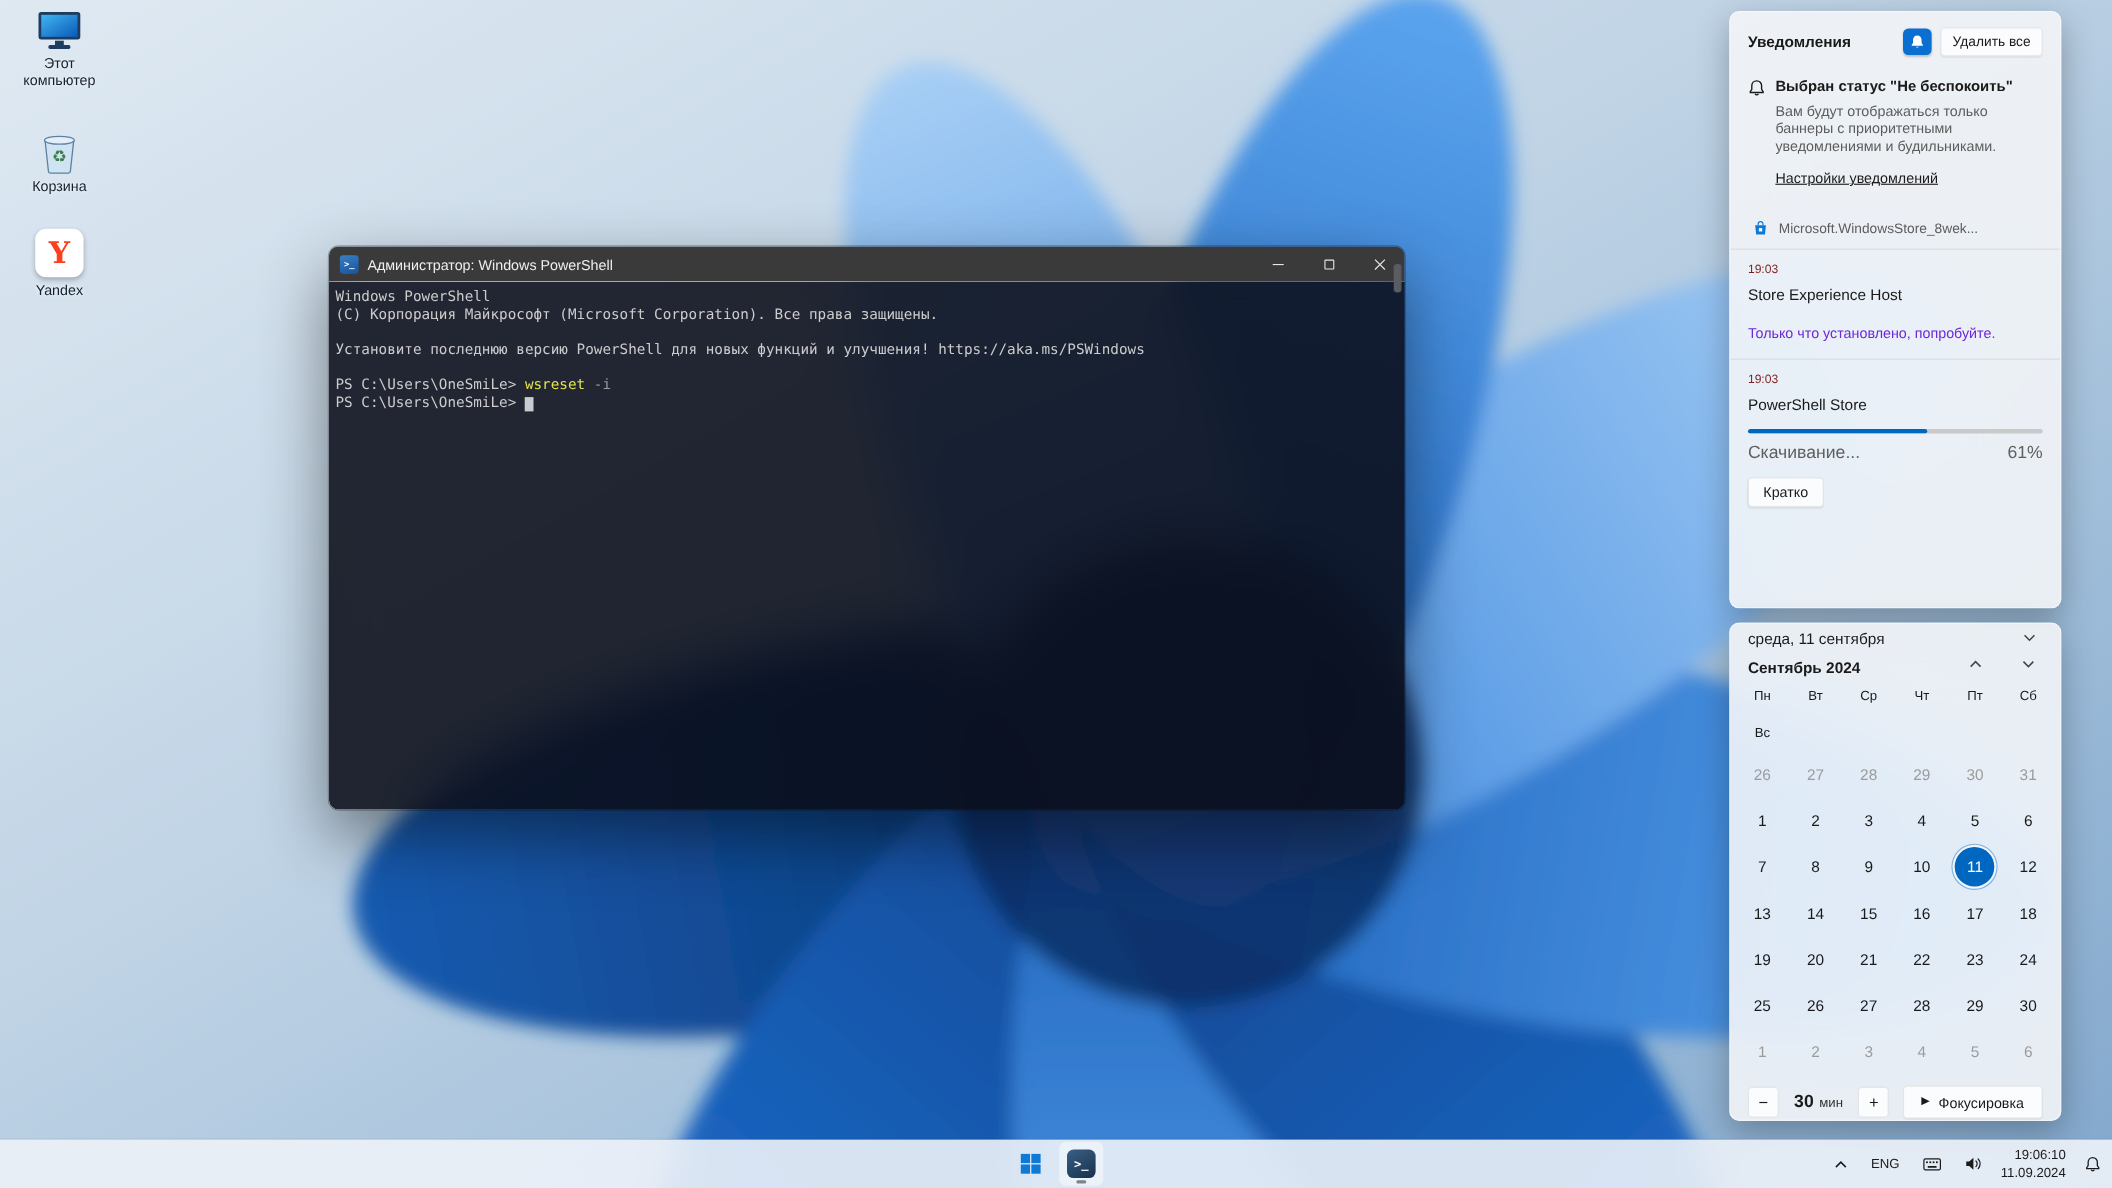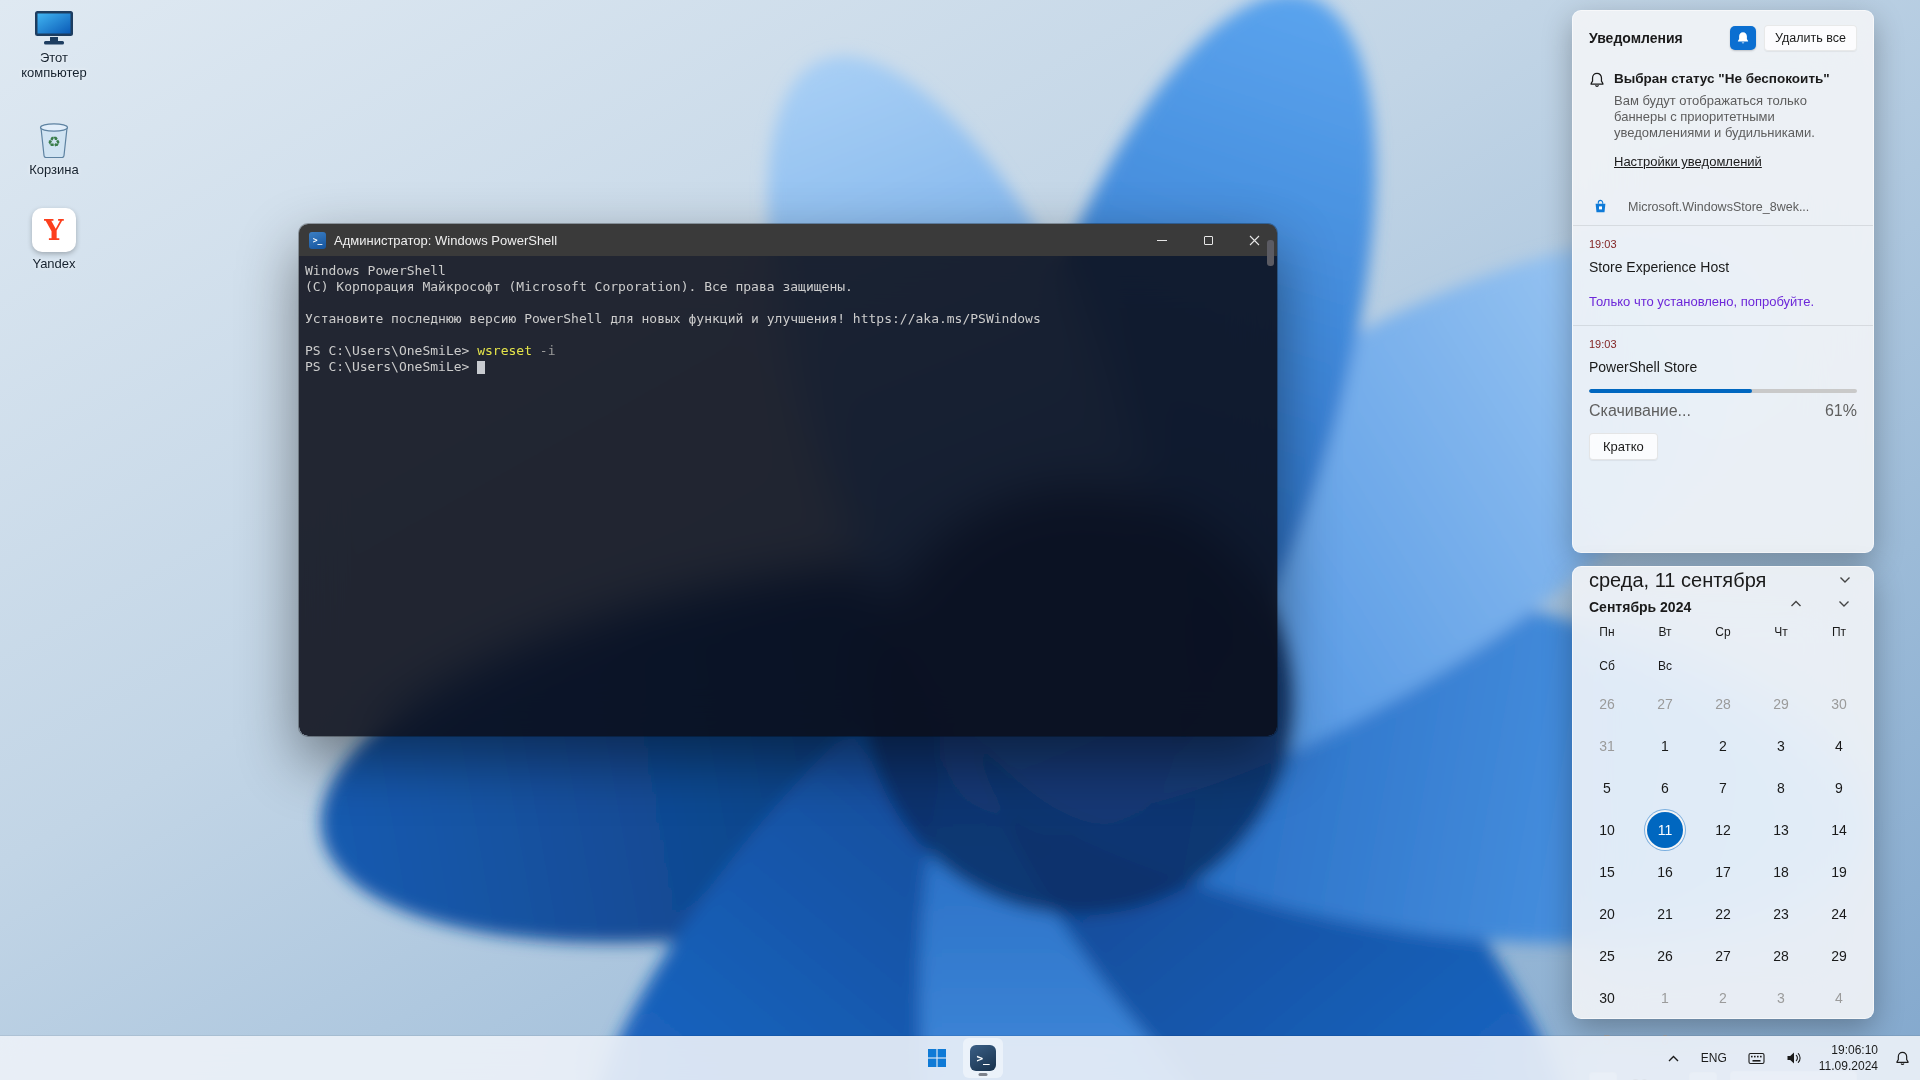--- a/index.html
+++ b/index.html
@@ -42,43 +42,43 @@
   .notif-title{font-size:14px;font-weight:bold}
   .dnd-toggle{margin-left:auto;width:26px;height:24px;border-radius:5px;background:#0b6fd1;display:flex;align-items:center;justify-content:center;
     box-shadow:0 1px 2px rgba(0,0,0,.2)}
   .clear-all-btn{margin-left:8px;font-size:12.5px;padding:5px 10px;background:rgba(255,255,255,.8);border:1px solid rgba(0,0,0,.08);
     border-radius:4px;box-shadow:0 1px 1px rgba(0,0,0,.06);color:#1a1a1a}
   .dnd-block{margin-top:20px;display:flex;gap:9px}
   .dnd-texts{flex:1}
   .dnd-title{font-size:13.5px;font-weight:bold}
   .dnd-body{margin-top:7px;font-size:13px;line-height:1.24;color:#5d5d5d;max-width:240px}
   .notif-settings-link{display:inline-block;margin-top:13px;font-size:13px;color:#1a1a1a;text-decoration:underline}
-  .group-head{margin-top:29px;display:flex;align-items:center;gap:20px;font-size:12.5px;color:#5d5d5d;padding-left:4px}
+  .group-head{margin-top:29px;display:flex;align-items:center;gap:9px;font-size:12.5px;color:#5d5d5d;padding-left:4px}
   .notif-divider{height:1px;background:rgba(0,0,0,.09);margin:11px -16px 0}
   .notif-card{padding-top:12px}
   .notif-time{font-size:11px;color:#7f1d1d}
   .notif-card-title{margin-top:9px;font-size:14px;color:#1a1a1a}
   .notif-card-body{margin-top:19px;font-size:13px;color:#6d28d9}
   .progress-track{margin-top:14px;height:4px;border-radius:2px;background:#c9c9c9;overflow:hidden}
   .progress-fill{height:100%;border-radius:2px;background:#0067c0;width:0}
   .progress-row{margin-top:9px;display:flex;justify-content:space-between;font-size:16px;color:#5f5f5f}
   .brief-btn{margin-top:13px;font-size:13px;padding:5px 13px;background:rgba(255,255,255,.8);border:1px solid rgba(0,0,0,.09);
     border-radius:4px;box-shadow:0 1px 1px rgba(0,0,0,.06);color:#1a1a1a}
 
   
   .cal-panel{left:1572px;top:566px;height:453px;display:flex;flex-direction:column}
   .cal-header{height:46px;display:flex;align-items:center;padding:0 12px 0 16px}
-  .cal-header-date{font-size:20px}
+  .cal-header-date{font-size:14px}
   .cal-collapse{margin-left:auto;width:32px;height:26px;border-radius:4px;display:flex;align-items:center;justify-content:center}
   .cal-div{height:1px;background:rgba(0,0,0,.09)}
   .cal-month-row{height:56px;display:flex;align-items:flex-end;padding:0 18px 0 16px}
   .cal-month{font-size:14px;font-weight:bold;flex:1}
   .cal-nav{display:flex;gap:26px;color:#444}
   .cal-nav .nbtn{width:22px;height:22px;display:flex;align-items:center;justify-content:center}
-  .cal-grid{display:grid;grid-template-columns:repeat(5,1fr);padding:0 5px}
+  .cal-grid{display:grid;grid-template-columns:repeat(6,1fr);padding:0 5px}
   .cal-dow{height:34px;display:flex;align-items:center;justify-content:center;font-size:12px;color:#1a1a1a}
   .cal-day{height:42px;display:flex;align-items:center;justify-content:center;font-size:14px;color:#1a1a1a}
   .cal-day span{width:36px;height:36px;border-radius:50%;display:flex;align-items:center;justify-content:center}
   .cal-day.muted span{color:#9b9b9b}
   .cal-day.selected span{background:#0067c0;color:#fff;box-shadow:0 0 0 2px rgba(243,244,246,1),0 0 0 3px rgba(0,103,192,.45)}
   .cal-footer{margin-top:auto;display:flex;align-items:center;padding:10px 16px 16px}
   .stepper-btn{width:28px;height:28px;border-radius:4px;background:rgba(255,255,255,.8);border:1px solid rgba(0,0,0,.09);
     display:flex;align-items:center;justify-content:center;font-size:15px;color:#1a1a1a}
   .focus-minutes{margin:0 14px;display:flex;align-items:baseline;gap:5px}
   .focus-min-val{font-size:16px;font-weight:bold}

